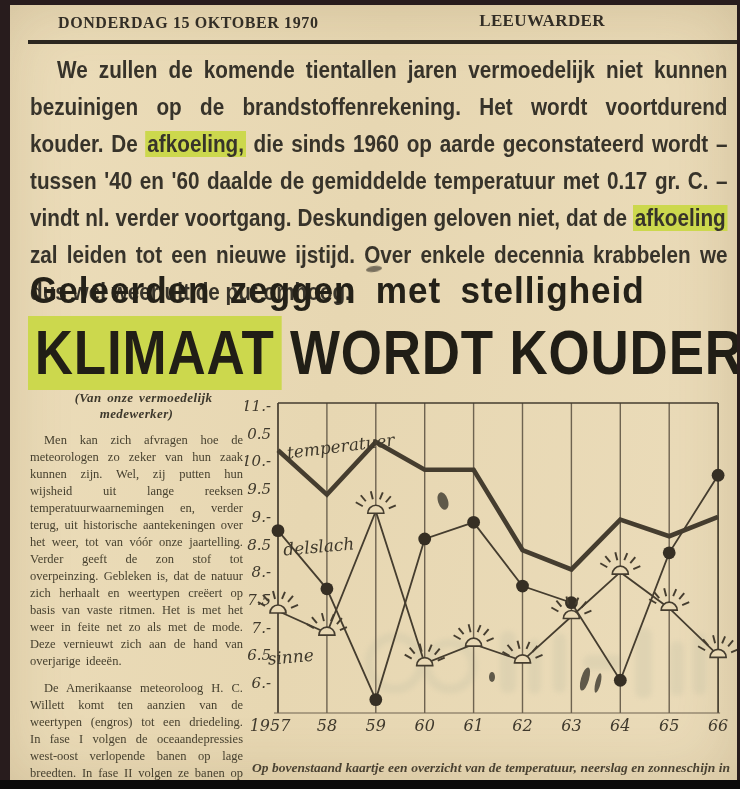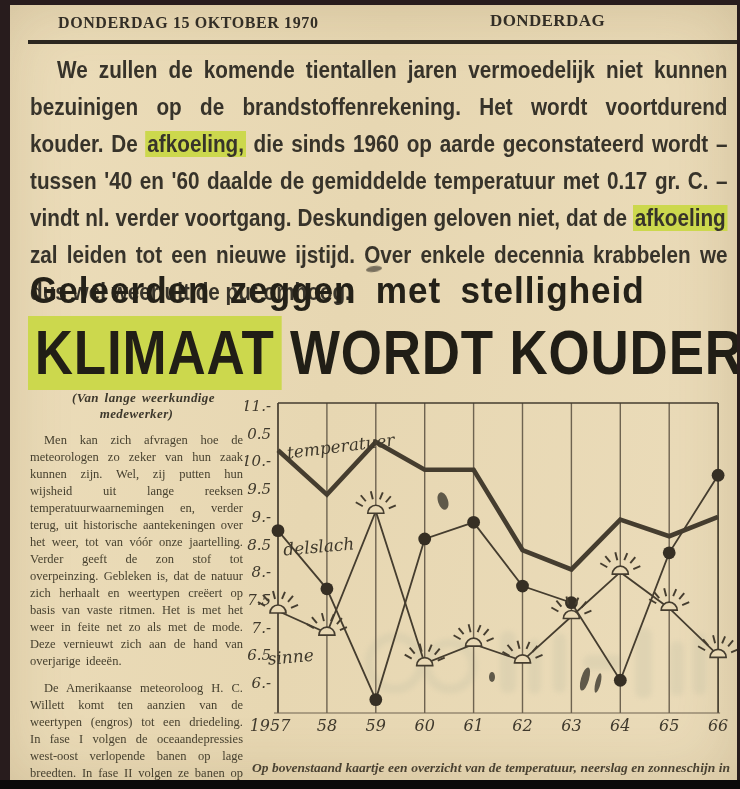--- a/index.html
+++ b/index.html
@@ -63,35 +63,35 @@
   }
   .smudge-dot{position:absolute;left:366px;top:266px;width:16px;height:6px;background:#4a443a;border-radius:50%;opacity:.7;transform:rotate(-8deg);filter:blur(.5px);z-index:6;}
 </style>
 </head>
 <body>
 
 <div id="page">
 
   <div class="masthead">
     <span class="date-line">DONDERDAG 15 OKTOBER 1970</span>
-    <span class="paper-name">DONDERDAG</span>
+    <span class="paper-name">LEEUWARDER</span>
   </div>
   <div class="masthead-rule"></div>
 
   <div class="intro">
     <p><span>We zullen de komende tientallen jaren vermoedelijk niet kunnen bezuinigen op de brandstoffenrekening. Het wordt voortdurend kouder. De </span><mark>afkoeling,</mark><span> die sinds 1960 op aarde geconstateerd wordt – tussen '40 en '60 daalde de gemiddelde temperatuur met 0.17 gr. C. – vindt nl. verder voortgang. Deskundigen geloven niet, dat de </span><mark>afkoeling</mark><span> zal leiden tot een nieuwe ijstijd. Over enkele decennia krabbelen we dus wel weer uit de put omhoog.</span></p>
   </div>
 
   <div class="smudge-dot"></div>
 
   <div class="kicker">Geleerden zeggen met stelligheid</div>
   <div class="main-headline"><mark>KLIMAAT</mark><span class="rest">WORDT KOUDER</span></div>
 
   <div class="col">
-    <p class="byline">(Van lange weerkundige medewerker)</p>
+    <p class="byline">(Van onze vermoedelijk medewerker)</p>
     <p>Men kan zich afvragen hoe de meteorologen zo zeker van hun zaak kunnen zijn. Wel, zij putten hun wijsheid uit lange reeksen temperatuurwaarnemingen en, verder terug, uit historische aantekeningen over het weer, tot van vóór onze jaartelling. Verder geeft de zon stof tot overpeinzing. Gebleken is, dat de natuur zich herhaalt en weertypen creëert op basis van vaste ritmen. Het is met het weer in feite net zo als met de mode. Deze vernieuwt zich aan de hand van overjarige ideeën.</p>
     <p>De Amerikaanse meteoroloog H. C. Willett komt ten aanzien van de weertypen (engros) tot een driedeling. In fase I volgen de oceaandepressies west-oost verlopende banen op lage breedten. In fase II volgen ze banen op hoge breedten. In fase III worden de depressies geblokkeerd door hogedrukgebieden in Noord-en Midden-Europa. Elke fase duurt enkele tientallen jaren.</p>
 
   </div>
 
   <div id="chart-wrap">
     <svg id="chart-svg" width="495" height="352" viewBox="0 0 495 352">
       <defs>
         <filter id="blurf" x="-30%" y="-30%" width="160%" height="160%">
             <feGaussianBlur stdDeviation="2.6"></feGaussianBlur>

